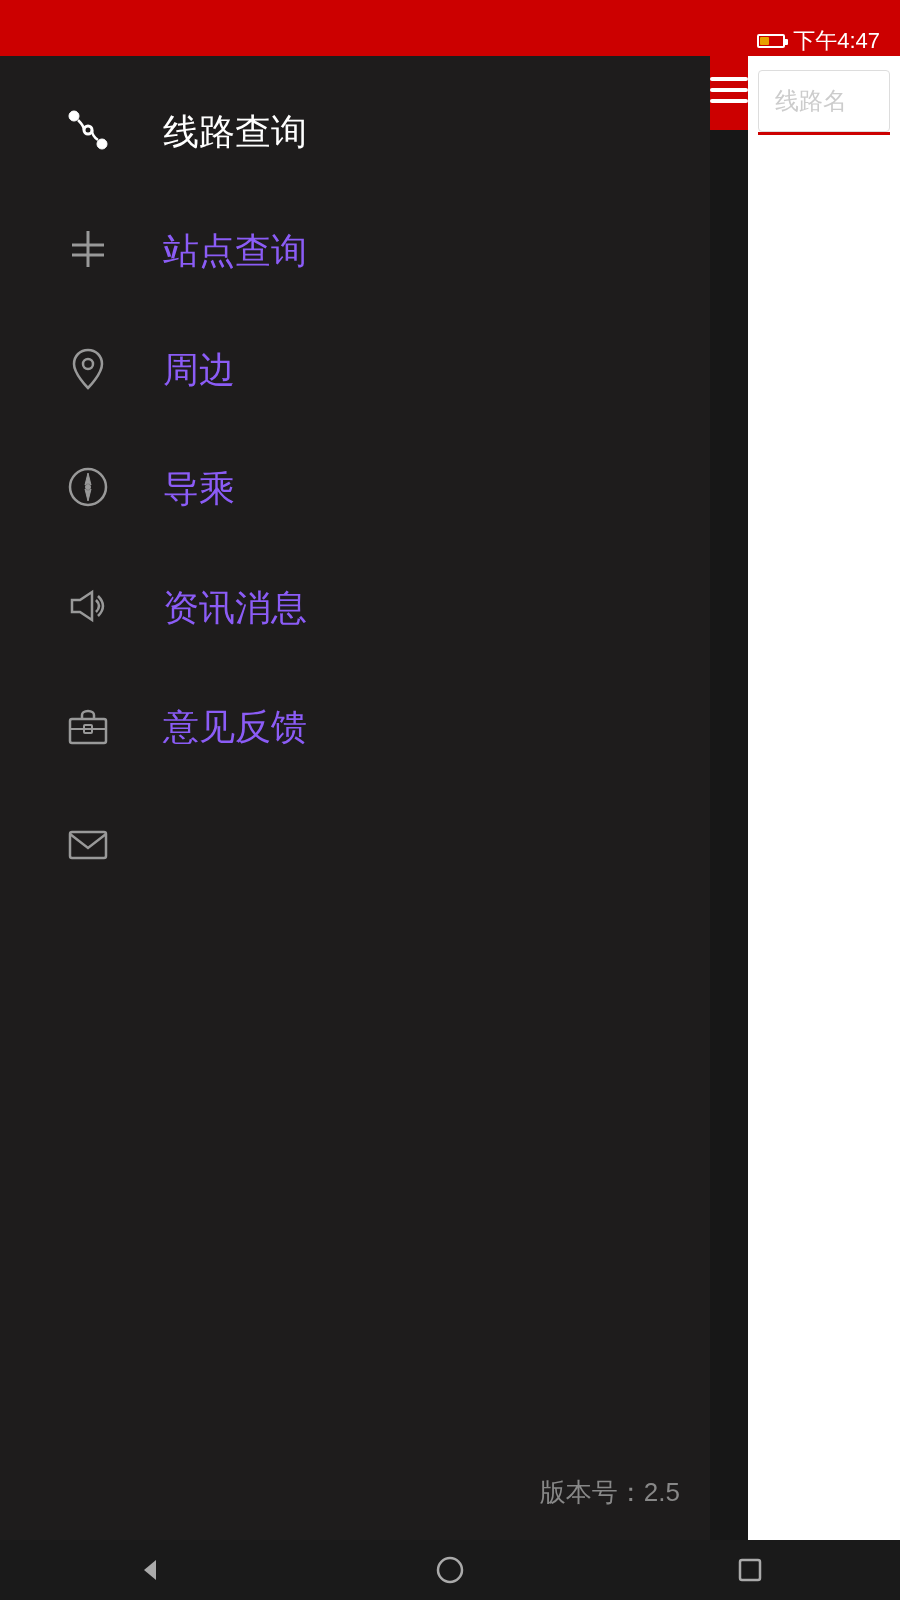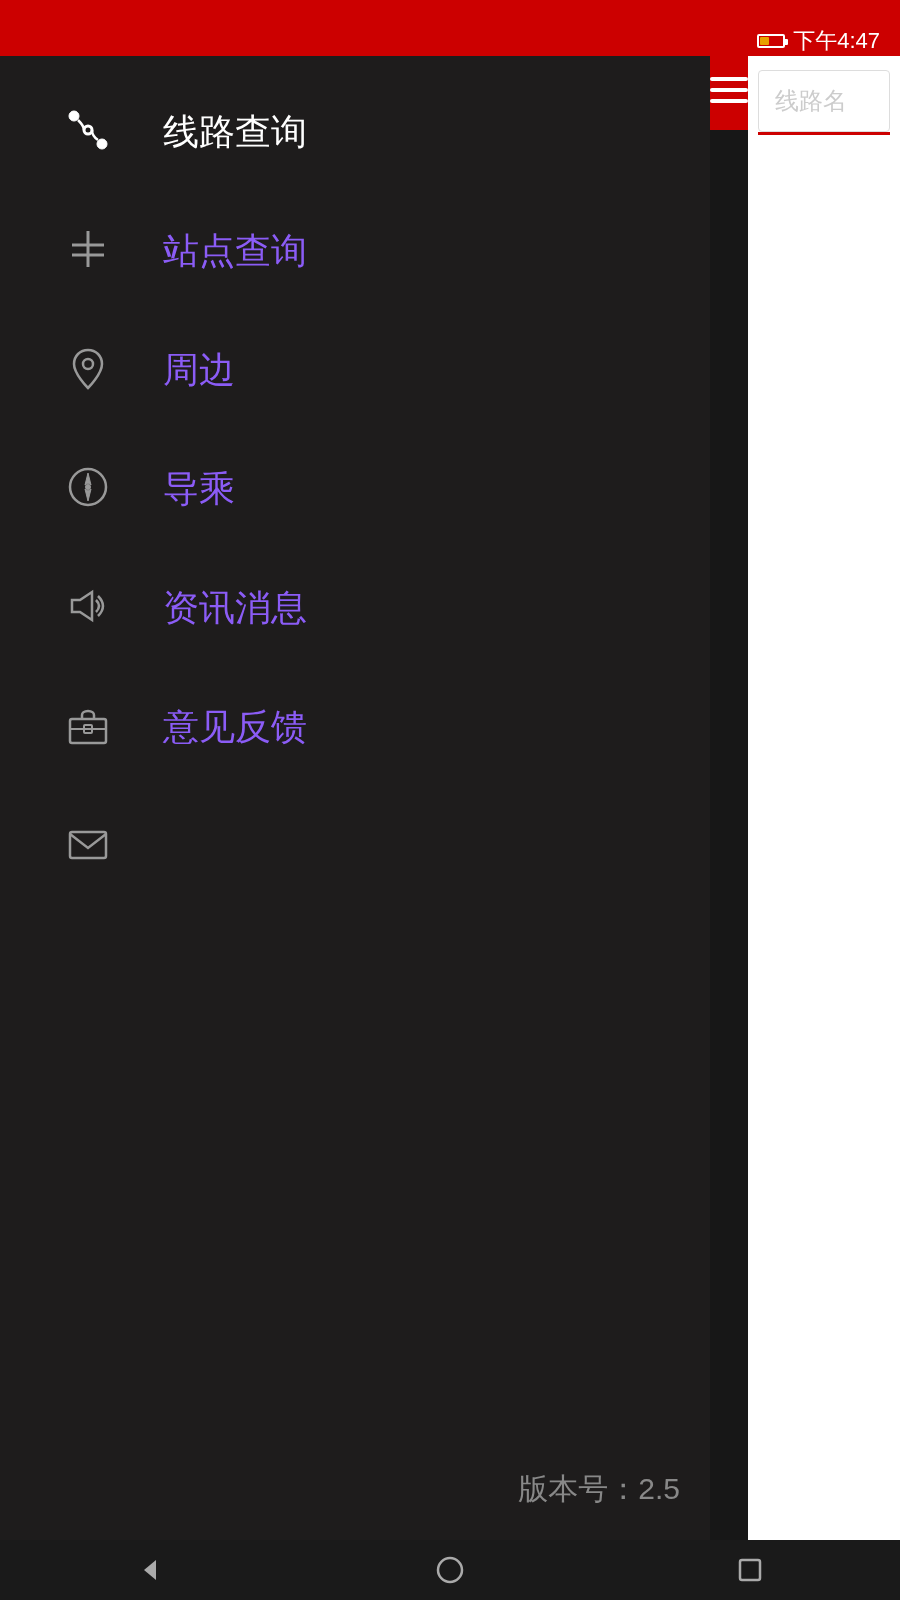--- a/index.html
+++ b/index.html
@@ -130,21 +130,21 @@
     .menu-item.active .menu-label {
       color: #ffffff;
     }
     .menu-item.active .menu-icon svg {
       fill: #ffffff;
       stroke: #ffffff;
     }
 
     .version-text {
       color: #888;
-      font-size: 30px;
+      font-size: 26px;
       text-align: right;
       padding-right: 30px;
       padding-bottom: 10px;
     }
 
     
     .right-panel {
       flex: 1;
       background: rgba(20, 20, 20, 0.5);
       position: relative;

